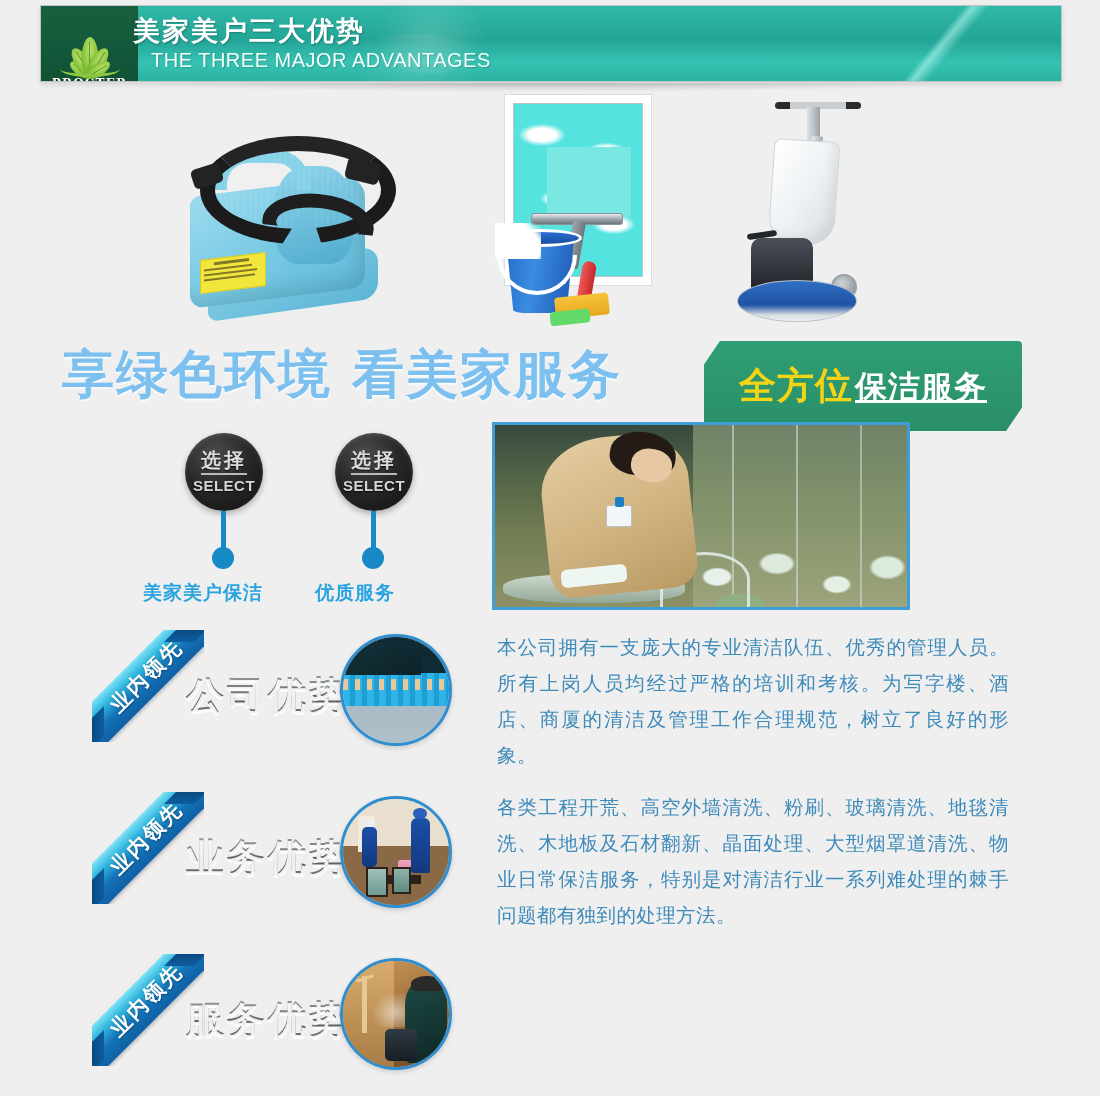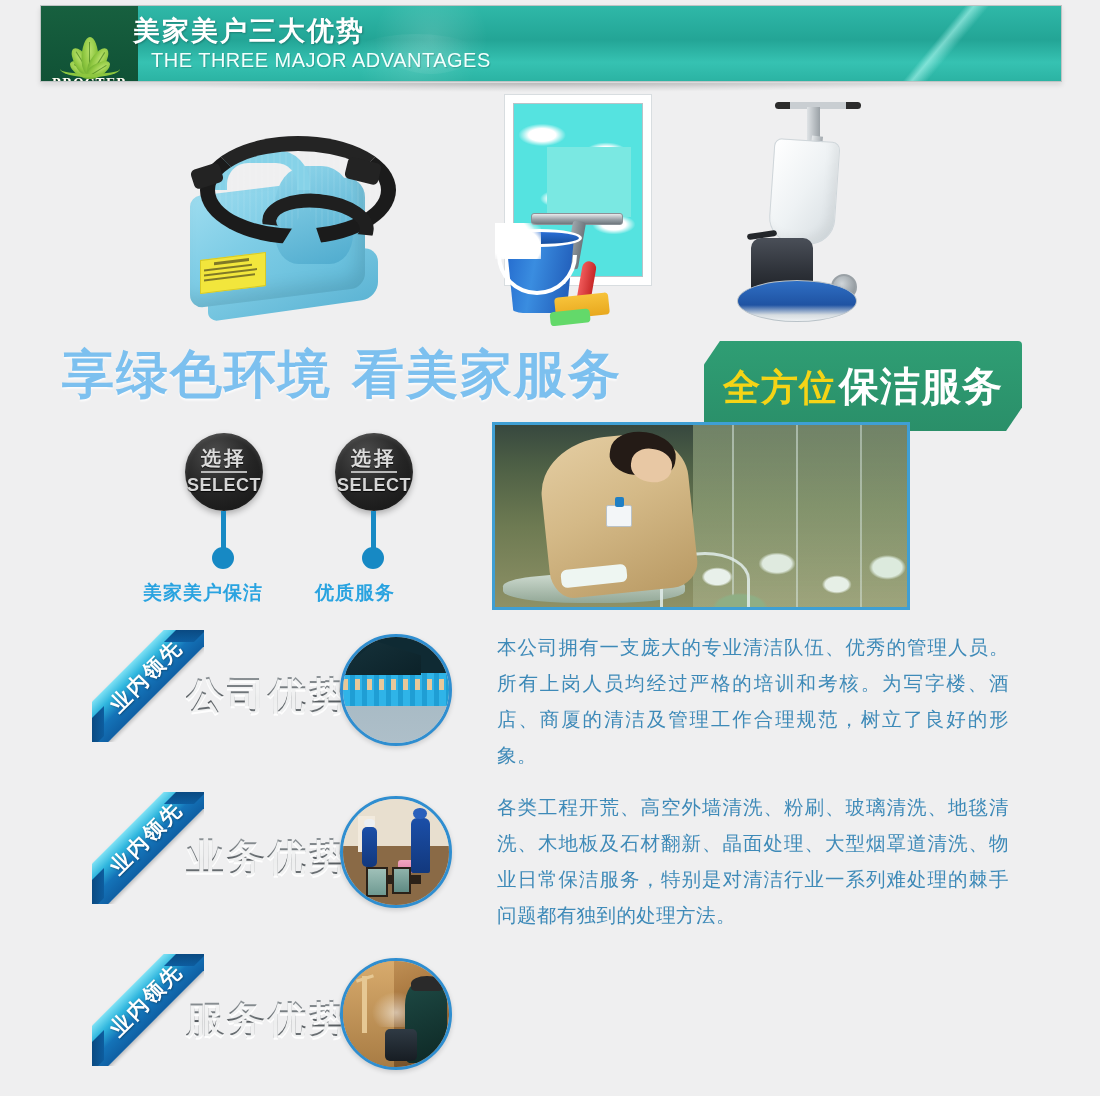--- a/index.html
+++ b/index.html
@@ -245,39 +245,39 @@
   }
   .green-badge {
     position: absolute; left: 672px; top: 341px; width: 318px; height: 90px;
     background: linear-gradient(180deg,#2f9e74 0%, #2a8f69 100%);
     clip-path: polygon(5% 0, 100% 0, 100% 74%, 95% 100%, 0 100%, 0 26%);
     border-radius: 4px;
     display: flex; align-items: center; justify-content: center; margin-left: 32px;
   }
   .badge-inner { display: flex; align-items: baseline; gap: 2px; white-space: nowrap; }
   .badge-yellow { color: #f5d416; font-size: 37px; font-weight: bold; letter-spacing: 1px; }
-  .badge-white { color: #ffffff; font-size: 40px; font-weight: bold; letter-spacing: 1px; }
+  .badge-white { color: #ffffff; font-size: 32px; font-weight: bold; letter-spacing: 1px; text-decoration: underline; }
 
   
   .select-group { position: absolute; left: 0; top: 425px; width: 480px; height: 195px; }
   .sel {
     position: absolute; width: 78px; height: 78px; border-radius: 50%;
     background: radial-gradient(circle at 38% 26%, #4c4c4c 0%, #262626 48%, #131313 100%);
     box-shadow: 0 3px 6px rgba(0,0,0,0.28), inset 0 2px 4px rgba(255,255,255,0.12);
     display: flex; flex-direction: column; align-items: center; justify-content: center;
   }
   .sel1 { left: 185px; top: 8px; }
   .sel2 { left: 335px; top: 8px; }
   .sel-cn {
     color: #dcdcdc; font-size: 20px; font-weight: bold; letter-spacing: 3px;
     border-bottom: 2px solid #b9b9b9; padding-bottom: 2px; line-height: 1.05;
     text-shadow: 0 1px 1px rgba(0,0,0,0.8);
   }
   .sel-en {
-    color: #d6d6d6; font-size: 18px; font-weight: bold; letter-spacing: 0.5px;
+    color: #d6d6d6; font-size: 15px; font-weight: bold; letter-spacing: 0.5px;
     margin-top: 2px; font-family: "Liberation Sans", sans-serif;
     text-shadow: 0 1px 1px rgba(0,0,0,0.8);
   }
   .sel-stem { position: absolute; width: 5px; height: 40px; background: #1789c4; }
   .stem1 { left: 221px; top: 86px; }
   .stem2 { left: 371px; top: 86px; }
   .sel-dot { position: absolute; width: 22px; height: 22px; border-radius: 50%; background: #1789c4; }
   .dot1 { left: 212px; top: 122px; }
   .dot2 { left: 362px; top: 122px; }
   .sel-label {

